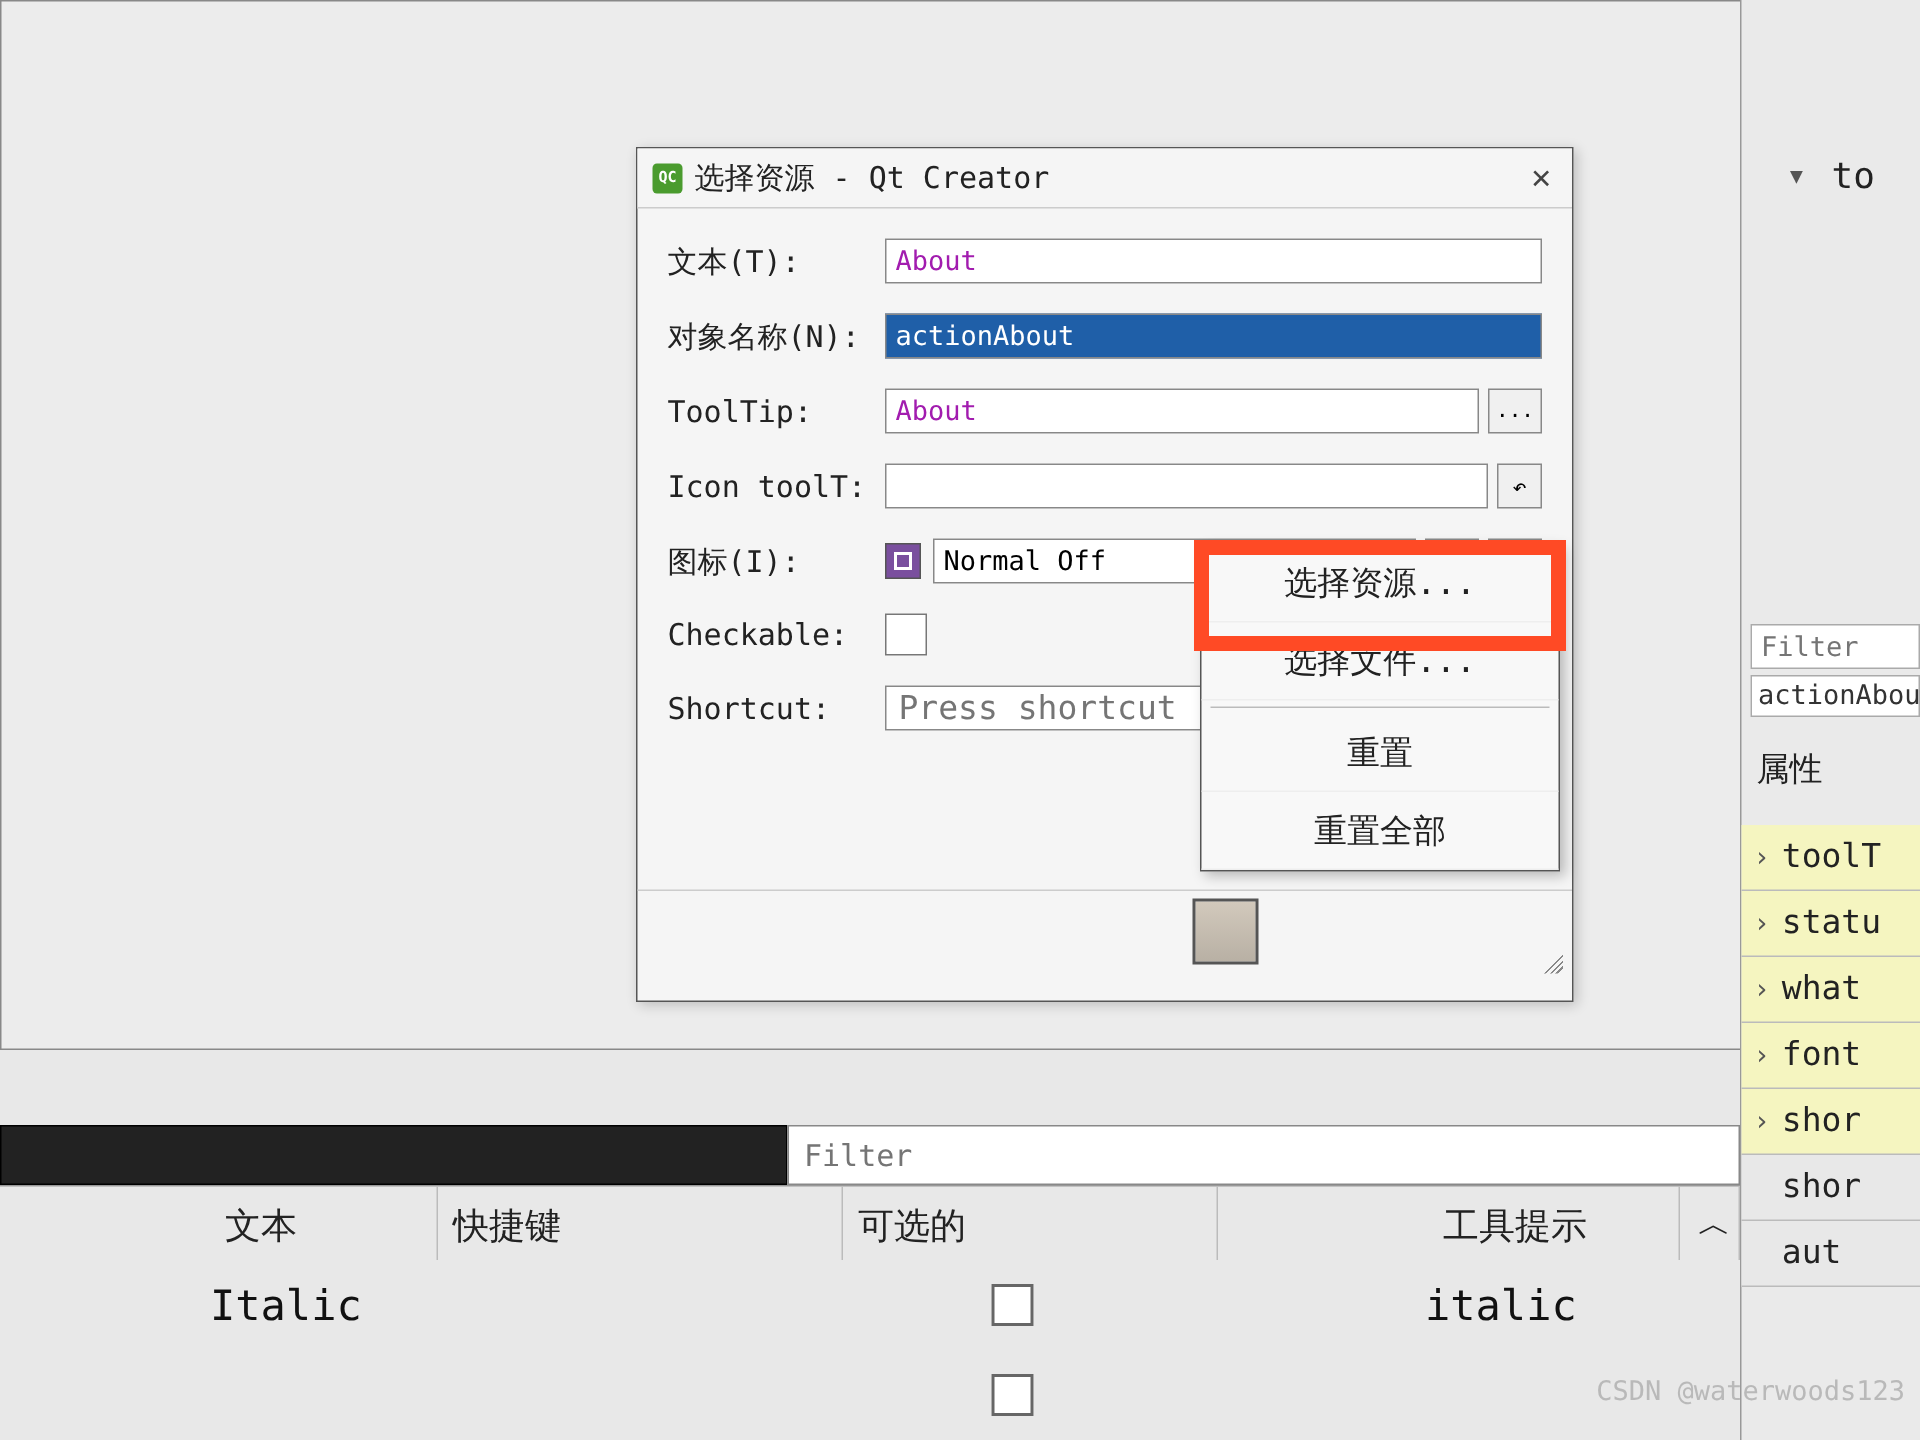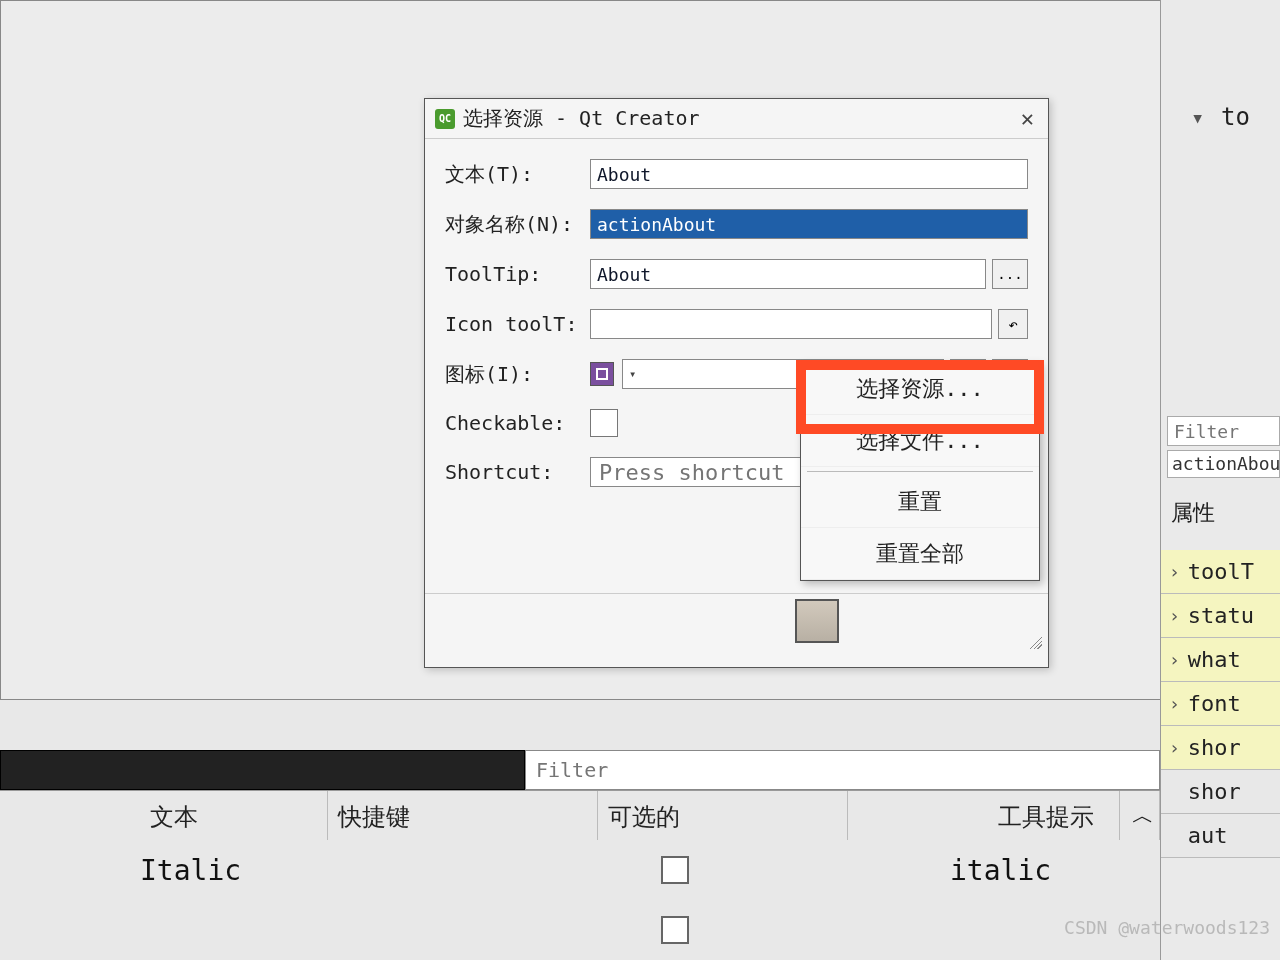--- a/index.html
+++ b/index.html
@@ -117,21 +117,21 @@
   display: flex;
   height: 50px;
   border-top: 1px solid #999;
 }
 .col {
   border-right: 1px solid #bbb;
   padding: 10px 12px;
   font-size: 24px;
   color: #222;
 }
-.col.text { width: 328px; padding-left: 150px; }
+.col.text { width: 292px; padding-left: 150px; }
 .col.shortcut { width: 270px; padding-left: 10px; }
 .col.checkable { width: 250px; padding-left: 10px; }
 .col.tooltip { flex: 1; padding-left: 150px; }
 .col.scroll { width: 40px; text-align: center; font-size: 22px; }
 .data-row {
   display: flex;
   height: 60px;
   align-items: center;
 }
 .cell { border-right: 1px solid transparent; }
@@ -200,21 +200,21 @@
   color: #222;
 }
 .form-input {
   flex: 1;
   height: 30px;
   border: 1px solid #888;
   background: #fff;
   font-family: monospace;
   font-size: 18px;
   padding: 2px 6px;
-  color: #0f172a;
+  color: #a21caf;
 }
 .form-input.selected {
   background: #1f5fa8;
   color: #fff;
 }
 .mini-btn {
   width: 36px; height: 30px;
   border: 1px solid #888;
   background: #f0f0f0;
   margin-left: 6px;
@@ -439,20 +439,21 @@
       <div class="form-label">Icon toolT:</div>
       <input class="form-input" value="" style="">
       <div class="reset-btn">
           <span>↶</span>
         </div>
     </div>
     <div class="form-row icon-row">
       <div class="form-label">图标(I):</div>
       <div class="icon-preview"></div>
       <div class="icon-combo">
+        <span class="combo-text">Normal Off</span>
         <span class="combo-arrow">▾</span>
       </div>
       <div class="mini-btn">...</div>
       <div class="mini-btn">▾</div>
     </div>
     <div class="form-row check-row">
       <div class="form-label">Checkable:</div>
       <div class="cb"></div>
     </div>
     <div class="form-row shortcut-row">

